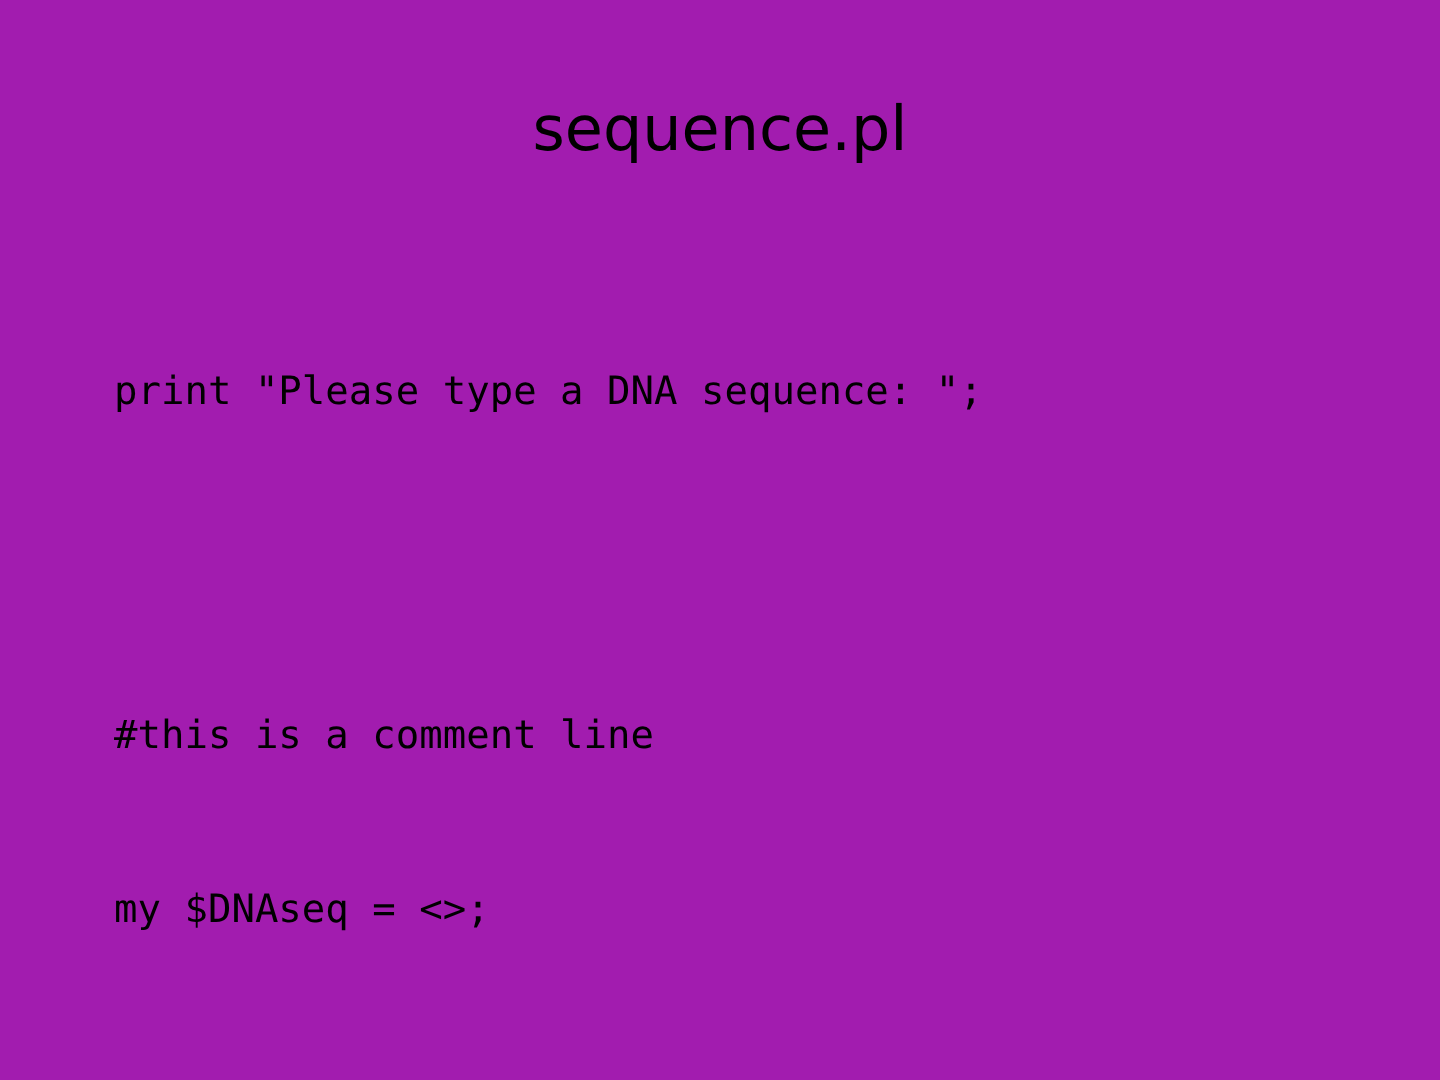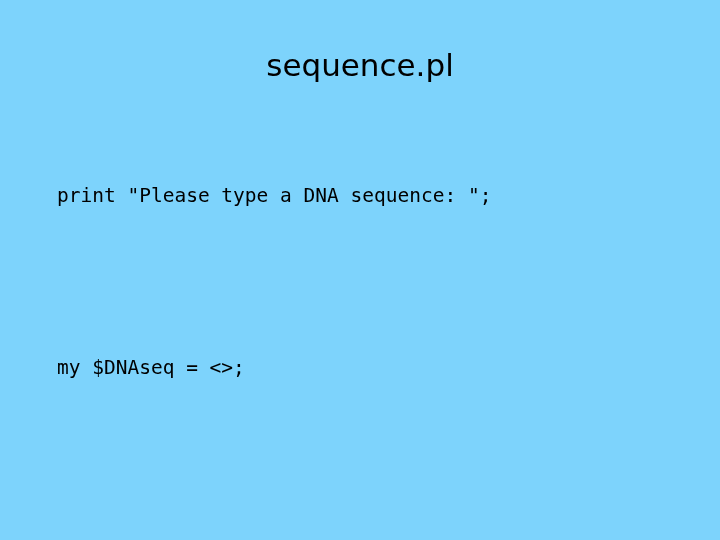--- a/index.html
+++ b/index.html
@@ -11,21 +11,21 @@
     width: 720px;
     height: 540px;
     background: #ffffff;
     font-family: "Liberation Sans", sans-serif;
     overflow: hidden;
   }
   .slide {
     position: relative;
     width: 720px;
     height: 540px;
-    background: #7dd3fc;
+    background: #a21caf;
     box-sizing: border-box;
   }
   .slide-title {
     position: absolute;
     left: 0;
     top: 45px;
     width: 720px;
     text-align: center;
     font-family: "DejaVu Sans", "Liberation Sans", sans-serif;
     font-size: 31px;
@@ -71,18 +71,19 @@
 
   <div class="code-body">
 
     <div class="code-block">
       <span class="code-line">print "Please type a DNA sequence: ";</span>
     </div>
 
     <div class="group-gap"></div>
 
     <div class="code-block">
+      <span class="code-line">#this is a comment line</span>
       <span class="code-line">my $DNAseq = &lt;&gt;;</span>
     </div>
 
   </div>
 
 </div>
 
 </body></html>

